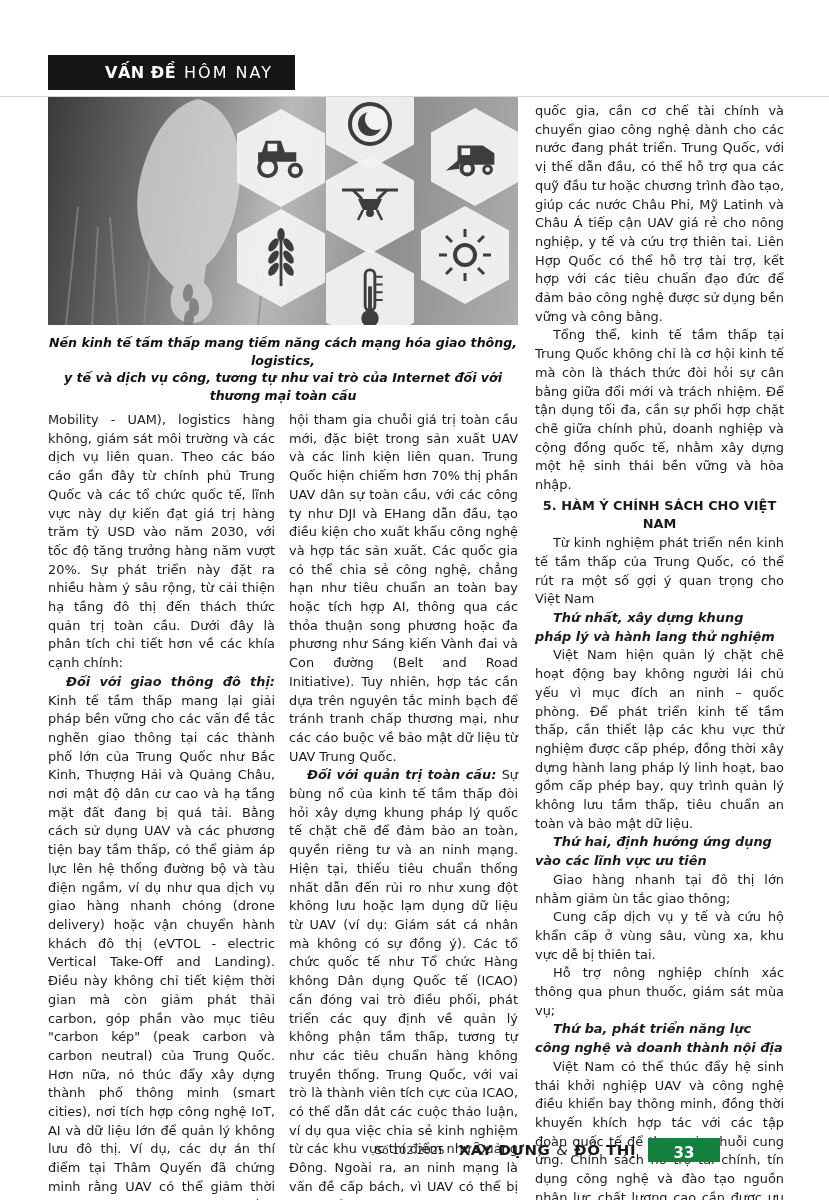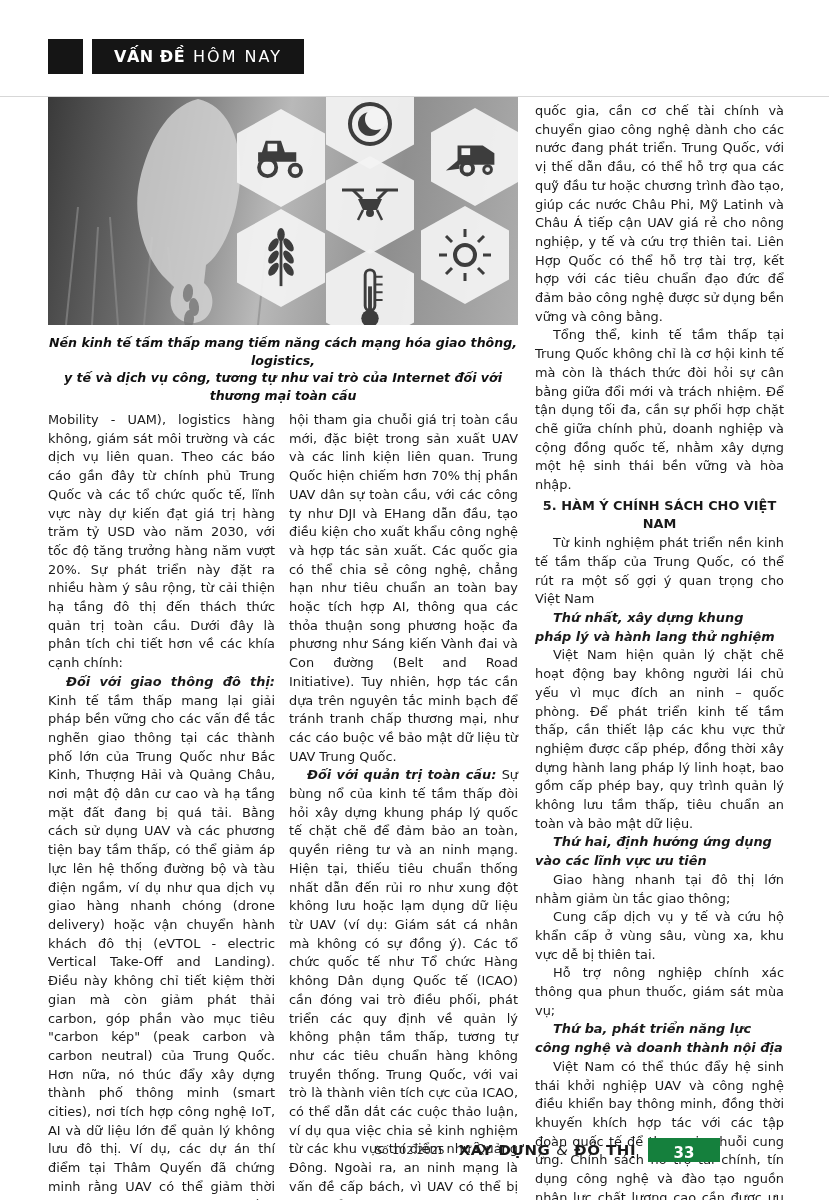--- a/index.html
+++ b/index.html
@@ -3,21 +3,21 @@
 <meta charset="utf-8">
 <style>
   * { margin:0; padding:0; box-sizing:border-box; }
   html,body { background:#e8e8e8; }
   .page {
     position:relative; width:829px; height:1200px; background:#ffffff;
     margin:0 auto; overflow:hidden;
     font-family:"DejaVu Sans","Liberation Sans",sans-serif; color:#1a1a1a;
   }
   
-  .kicker-row { position:absolute; top:39px; left:48px; display:flex; gap:9px; }
+  .kicker-row { position:absolute; top:55px; left:48px; display:flex; }
   .kicker-square { width:35px; height:35px; background:#151515; }
   .kicker-bar {
     height:35px; background:#151515; color:#ffffff; display:flex; align-items:center;
     padding:0 22px; gap:8px; white-space:nowrap;
   }
   .kicker-bar .k-bold { font-weight:900; font-size:16px; letter-spacing:.5px; }
   .kicker-bar .k-reg  { font-weight:400; font-size:16px; letter-spacing:2px; }
   .top-rule { position:absolute; top:96px; left:0; width:829px; height:1px; background:#d7d7d7; }
 
   

